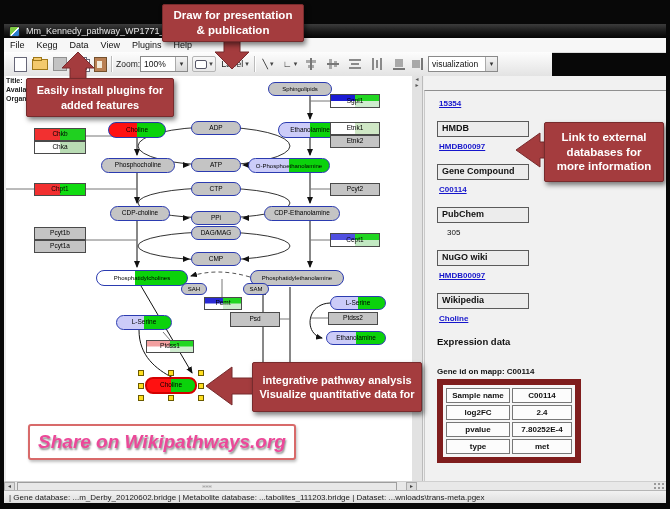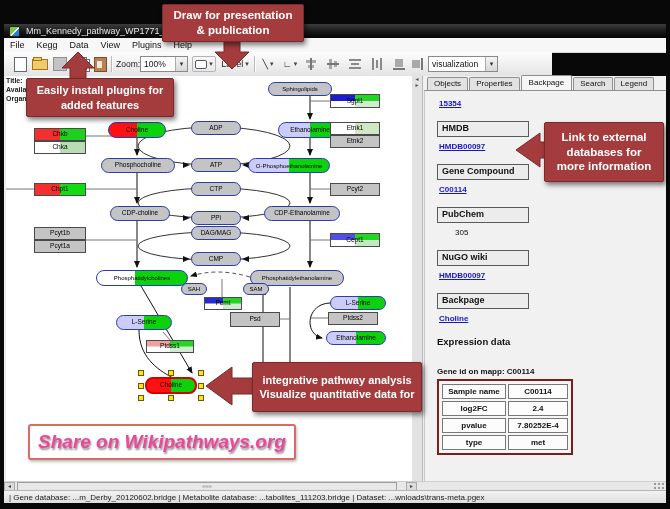--- a/index.html
+++ b/index.html
@@ -66,24 +66,24 @@
   #tabs{position:absolute;left:0;top:-3px;height:17px;display:flex;align-items:flex-end;padding-left:3px;gap:1px;}
   .tab{font-size:8px;color:#111;background:#e2e2e2;border:1px solid #8f8f8f;border-bottom:none;
     padding:1px 6px 2px;border-radius:2px 2px 0 0;}
   .tab.active{background:#f6f6f6;padding:2px 7px 3px;position:relative;z-index:2;}
   #panel-content{position:absolute;left:0;top:14px;right:0;bottom:0;background:#f1f1f1;
     border-top:1px solid #8f8f8f;border-left:1px solid #c9c9c9;padding:8px 0 0 12px;box-sizing:border-box;}
   .bp-head{width:86px;height:12px;background:#ececec;border:1px solid #5a5a5a;font-size:9px;font-weight:bold;
     color:#111;padding:1px 0 1px 4px;margin-bottom:5px;}
   .bp-link{display:block;font-size:8px;font-weight:bold;color:#1515cc;text-decoration:underline;
     margin:0 0 13px 2px;}
-  .bp-val{font-size:8px;color:#111;margin:0 0 13px 18px;}
+  .bp-val{font-size:8px;color:#111;margin:0 0 13px 10px;}
   #bp-expr-title{font-size:9.5px;font-weight:bold;color:#111;margin:6px 0 20px 0;}
   #bp-geneid{font-size:8px;font-weight:bold;color:#111;margin-bottom:3px;}
-  #bp-table{display:inline-block;border:2px solid #7f1d1d;padding:2px;background:#f6f6f6;}
+  #bp-table{display:inline-block;border:6px solid #7f1d1d;padding:2px;background:#f6f6f6;}
   .bp-row{display:flex;}
   .bp-cell{border:1px solid #777;background:#fcfcfc;margin:1px;height:13px;line-height:13px;
     text-align:center;font-size:8px;font-weight:bold;color:#111;}
   .bp-c1{width:62px;}.bp-c2{width:58px;}
   
   #hscroll{position:absolute;left:4px;top:481px;width:662px;height:9px;background:#e8e8e8;border-top:1px solid #cfcfcf;}
   .sc-arrow{position:absolute;top:0;width:11px;height:9px;background:#dcdcdc;border:1px solid #aaa;box-sizing:border-box;
     font-size:6px;line-height:7px;text-align:center;color:#444;}
   #sc-thumb{position:absolute;left:13px;top:0;width:380px;height:9px;background:#d2d2d2;border:1px solid #9e9e9e;
     box-sizing:border-box;background-image:radial-gradient(#8a8a8a 1px,transparent 1px);
@@ -356,39 +356,32 @@
         <div class="info-label" style="top: 19px;">Organi</div>
       </div>
   </div>
 
   <div id="splitter">
     <div class="gl">◂</div>
     <div class="gl">▸</div>
   </div>
 
   <div id="panel">
-    <div id="tabs">
-        <span class="tab">Objects</span>
-        <span class="tab">Properties</span>
-        <span class="tab active">Backpage</span>
-        <span class="tab">Search</span>
-        <span class="tab">Legend</span>
-      </div>
     <div id="panel-content">
       <div id="bp-sections">
           <a href="#" class="bp-link">15354</a>
           <div class="bp-head">HMDB</div>
           <a href="#" class="bp-link">HMDB00097</a>
           <div class="bp-head">Gene Compound</div>
           <a href="#" class="bp-link">C00114</a>
           <div class="bp-head">PubChem</div>
           <div class="bp-val">305</div>
           <div class="bp-head">NuGO wiki</div>
           <a href="#" class="bp-link">HMDB00097</a>
-          <div class="bp-head">Backpage</div>
+          <div class="bp-head">Wikipedia</div>
           <a href="#" class="bp-link">Choline</a>
         </div>
       <div id="bp-expr-title">Expression data</div>
       <div id="bp-geneid">Gene id on mapp: C00114</div>
       <div id="bp-table"><div class="bp-row">
             <div class="bp-cell bp-c1">Sample name</div>
             <div class="bp-cell bp-c2">C00114</div>
           </div><div class="bp-row">
             <div class="bp-cell bp-c1">log2FC</div>
             <div class="bp-cell bp-c2">2.4</div>

